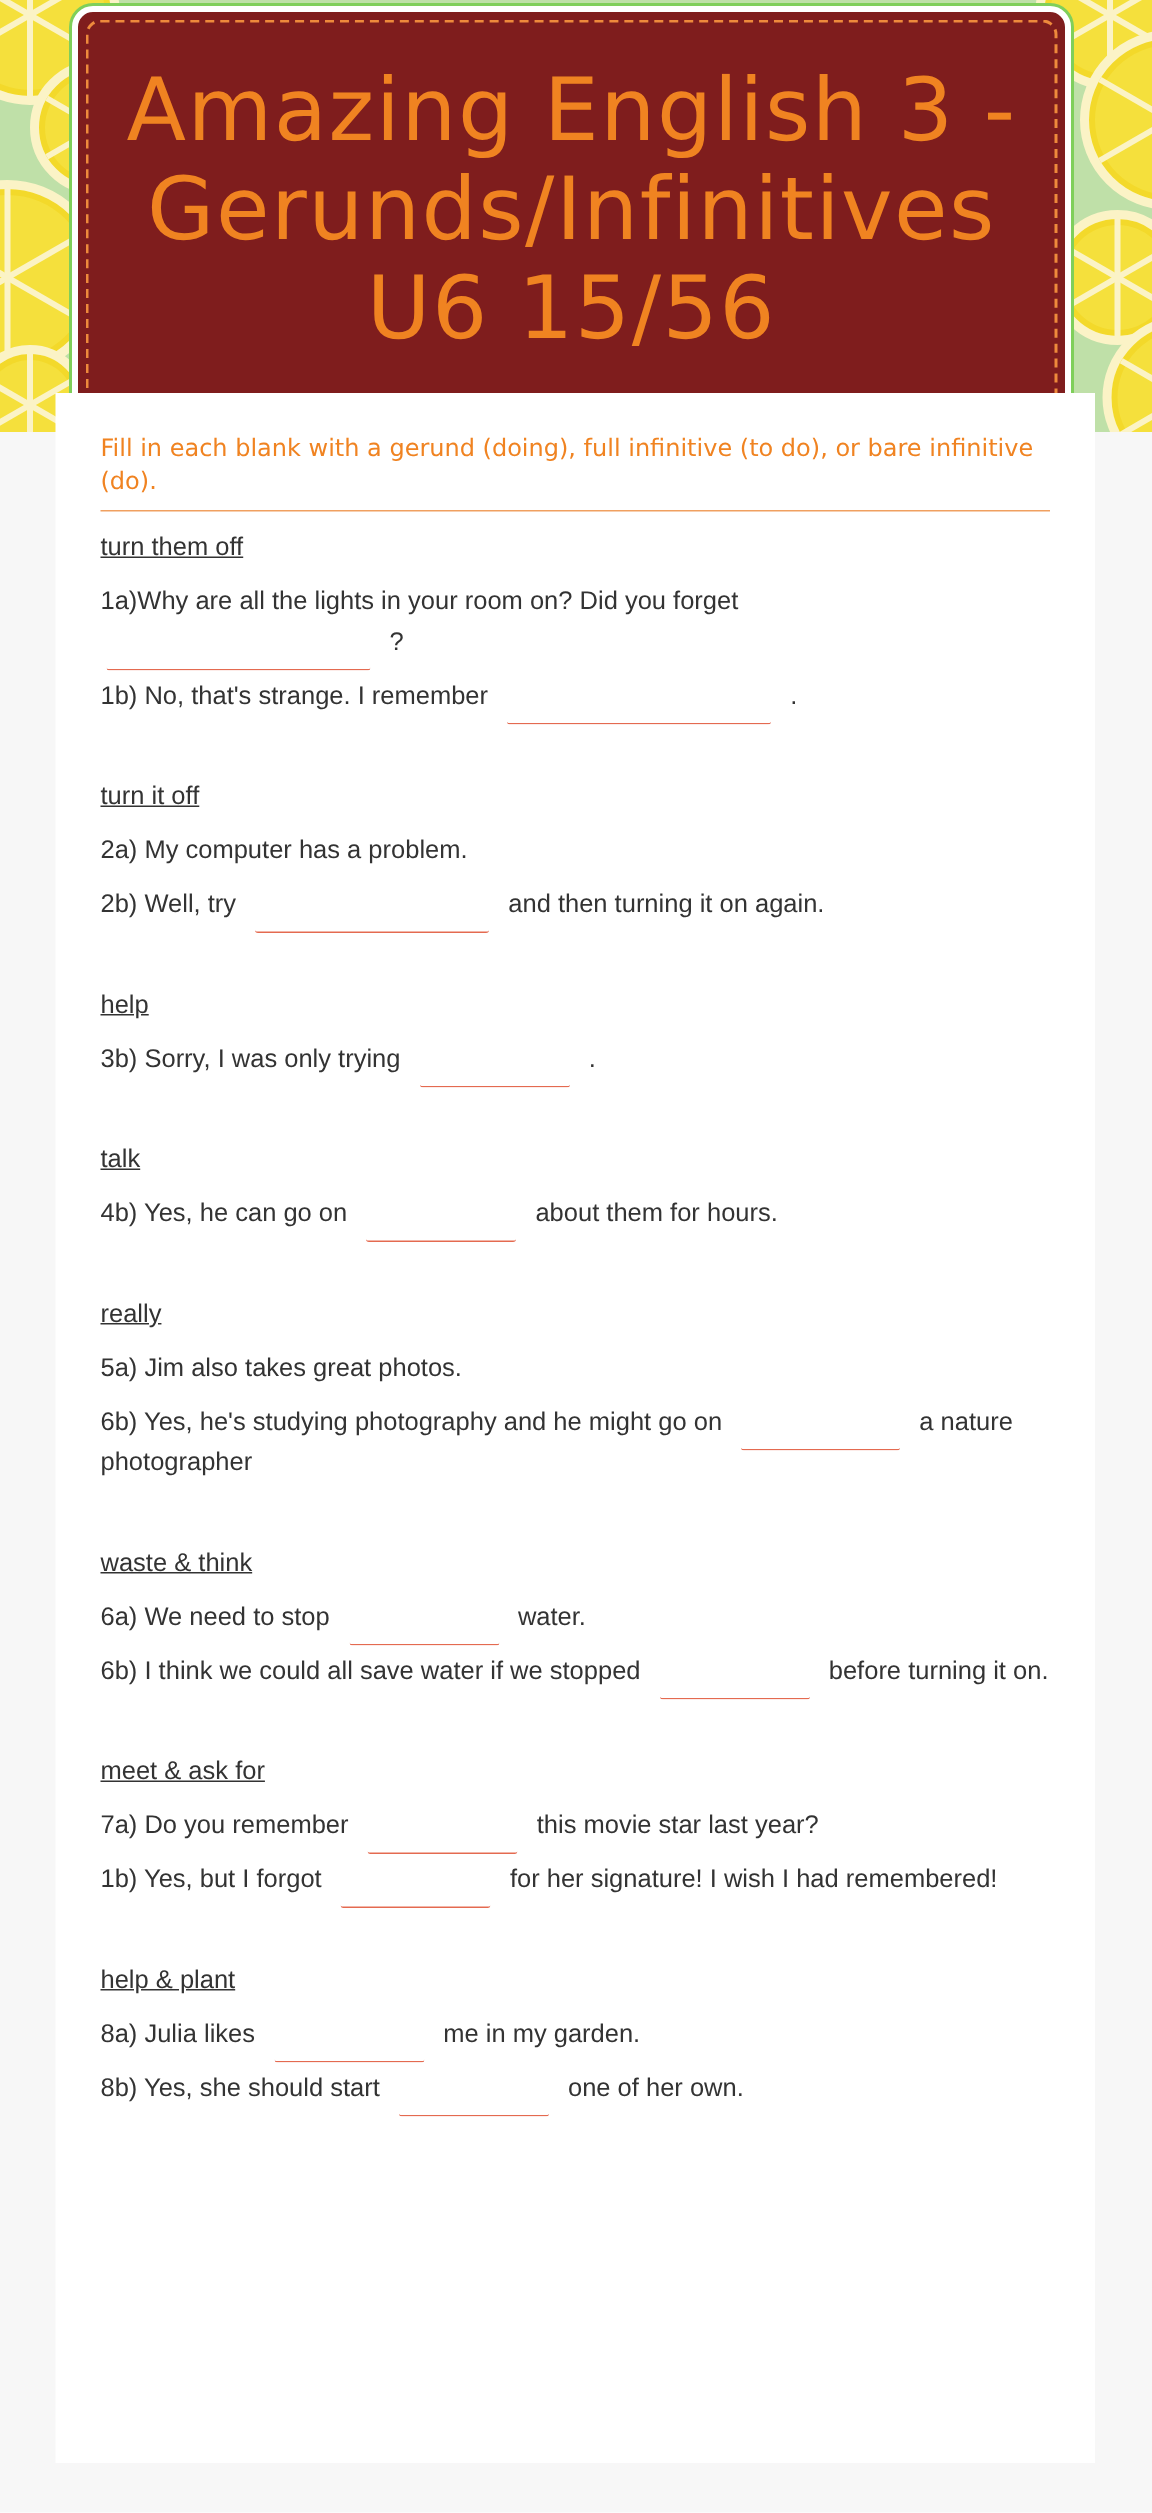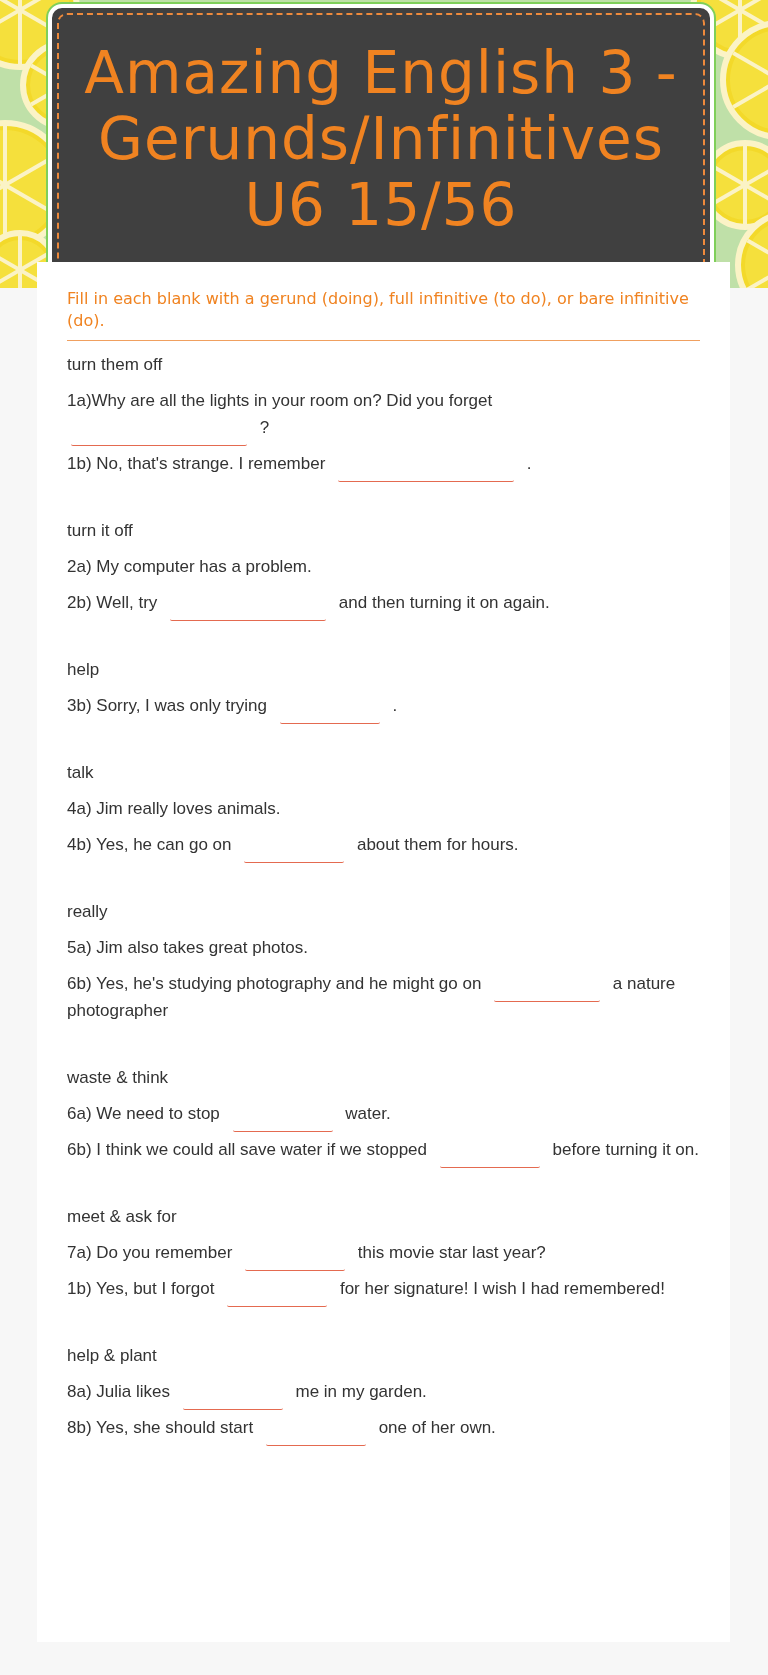--- a/index.html
+++ b/index.html
@@ -27,21 +27,21 @@
     width: 100%; height: 4px; background: #fbf3c6;
     transform: translate(-50%, -50%) rotate(30deg);
   }
   .lemon::after { transform: translate(-50%, -50%) rotate(-30deg); }
   .lemon .seg {
     position: absolute; left: 50%; top: 0; width: 4px; height: 100%;
     background: #fbf3c6; transform: translateX(-50%);
   }
   .title-card {
     position: absolute; left: 48px; top: 4px; width: 666px; height: 290px;
-    background: #404040;
+    background: #7f1d1d;
     border: 4px solid #ffffff;
     border-radius: 14px;
     box-shadow: 0 0 0 2px #7fcf5a;
   }
   .title-card .dash {
     position: absolute; left: 5px; top: 5px; right: 5px; bottom: 5px;
     border: 2px dashed #ee8a3c;
     border-radius: 10px;
   }
   .title {
@@ -67,21 +67,21 @@
     padding-bottom: 8px;
     border-bottom: 1px solid #f0a060;
   }
   .group { margin-top: 10px; }
   .group + .group { margin-top: 40px; }
   .line {
     font-size: 17px; line-height: 27px;
     color: #333;
     margin-bottom: 9px;
   }
-  .line.cue { margin-bottom: 9px; }
+  .line.cue { margin-bottom: 9px; text-decoration: underline; }
   .blank {
     display: inline-block;
     vertical-align: baseline;
     height: 22px;
     border-bottom: 1.5px solid #e46a50;
     margin: 0 8px;
     background: transparent;
     border-radius: 0 0 2px 2px;
     outline: none;
     border-top: none; border-left: none; border-right: none;
@@ -156,21 +156,20 @@
     <div class="line cue">help</div>
     <div class="line">
       <span>3b) Sorry, I was only trying</span>
       <input class="blank w-s" type="text" value="" style="">
       <span>.</span>
     </div>
   </div>
 
   <div class="group">
     <div class="line cue">talk</div>
-    <div class="line">4a) Jim really loves animals.</div>
     <div class="line">
       <span>4b) Yes, he can go on</span>
       <input class="blank w-s" type="text" value="" style="">
       <span>about them for hours.</span>
     </div>
   </div>
 
   <div class="group">
     <div class="line cue">really</div>
     <div class="line">5a) Jim also takes great photos.</div>

